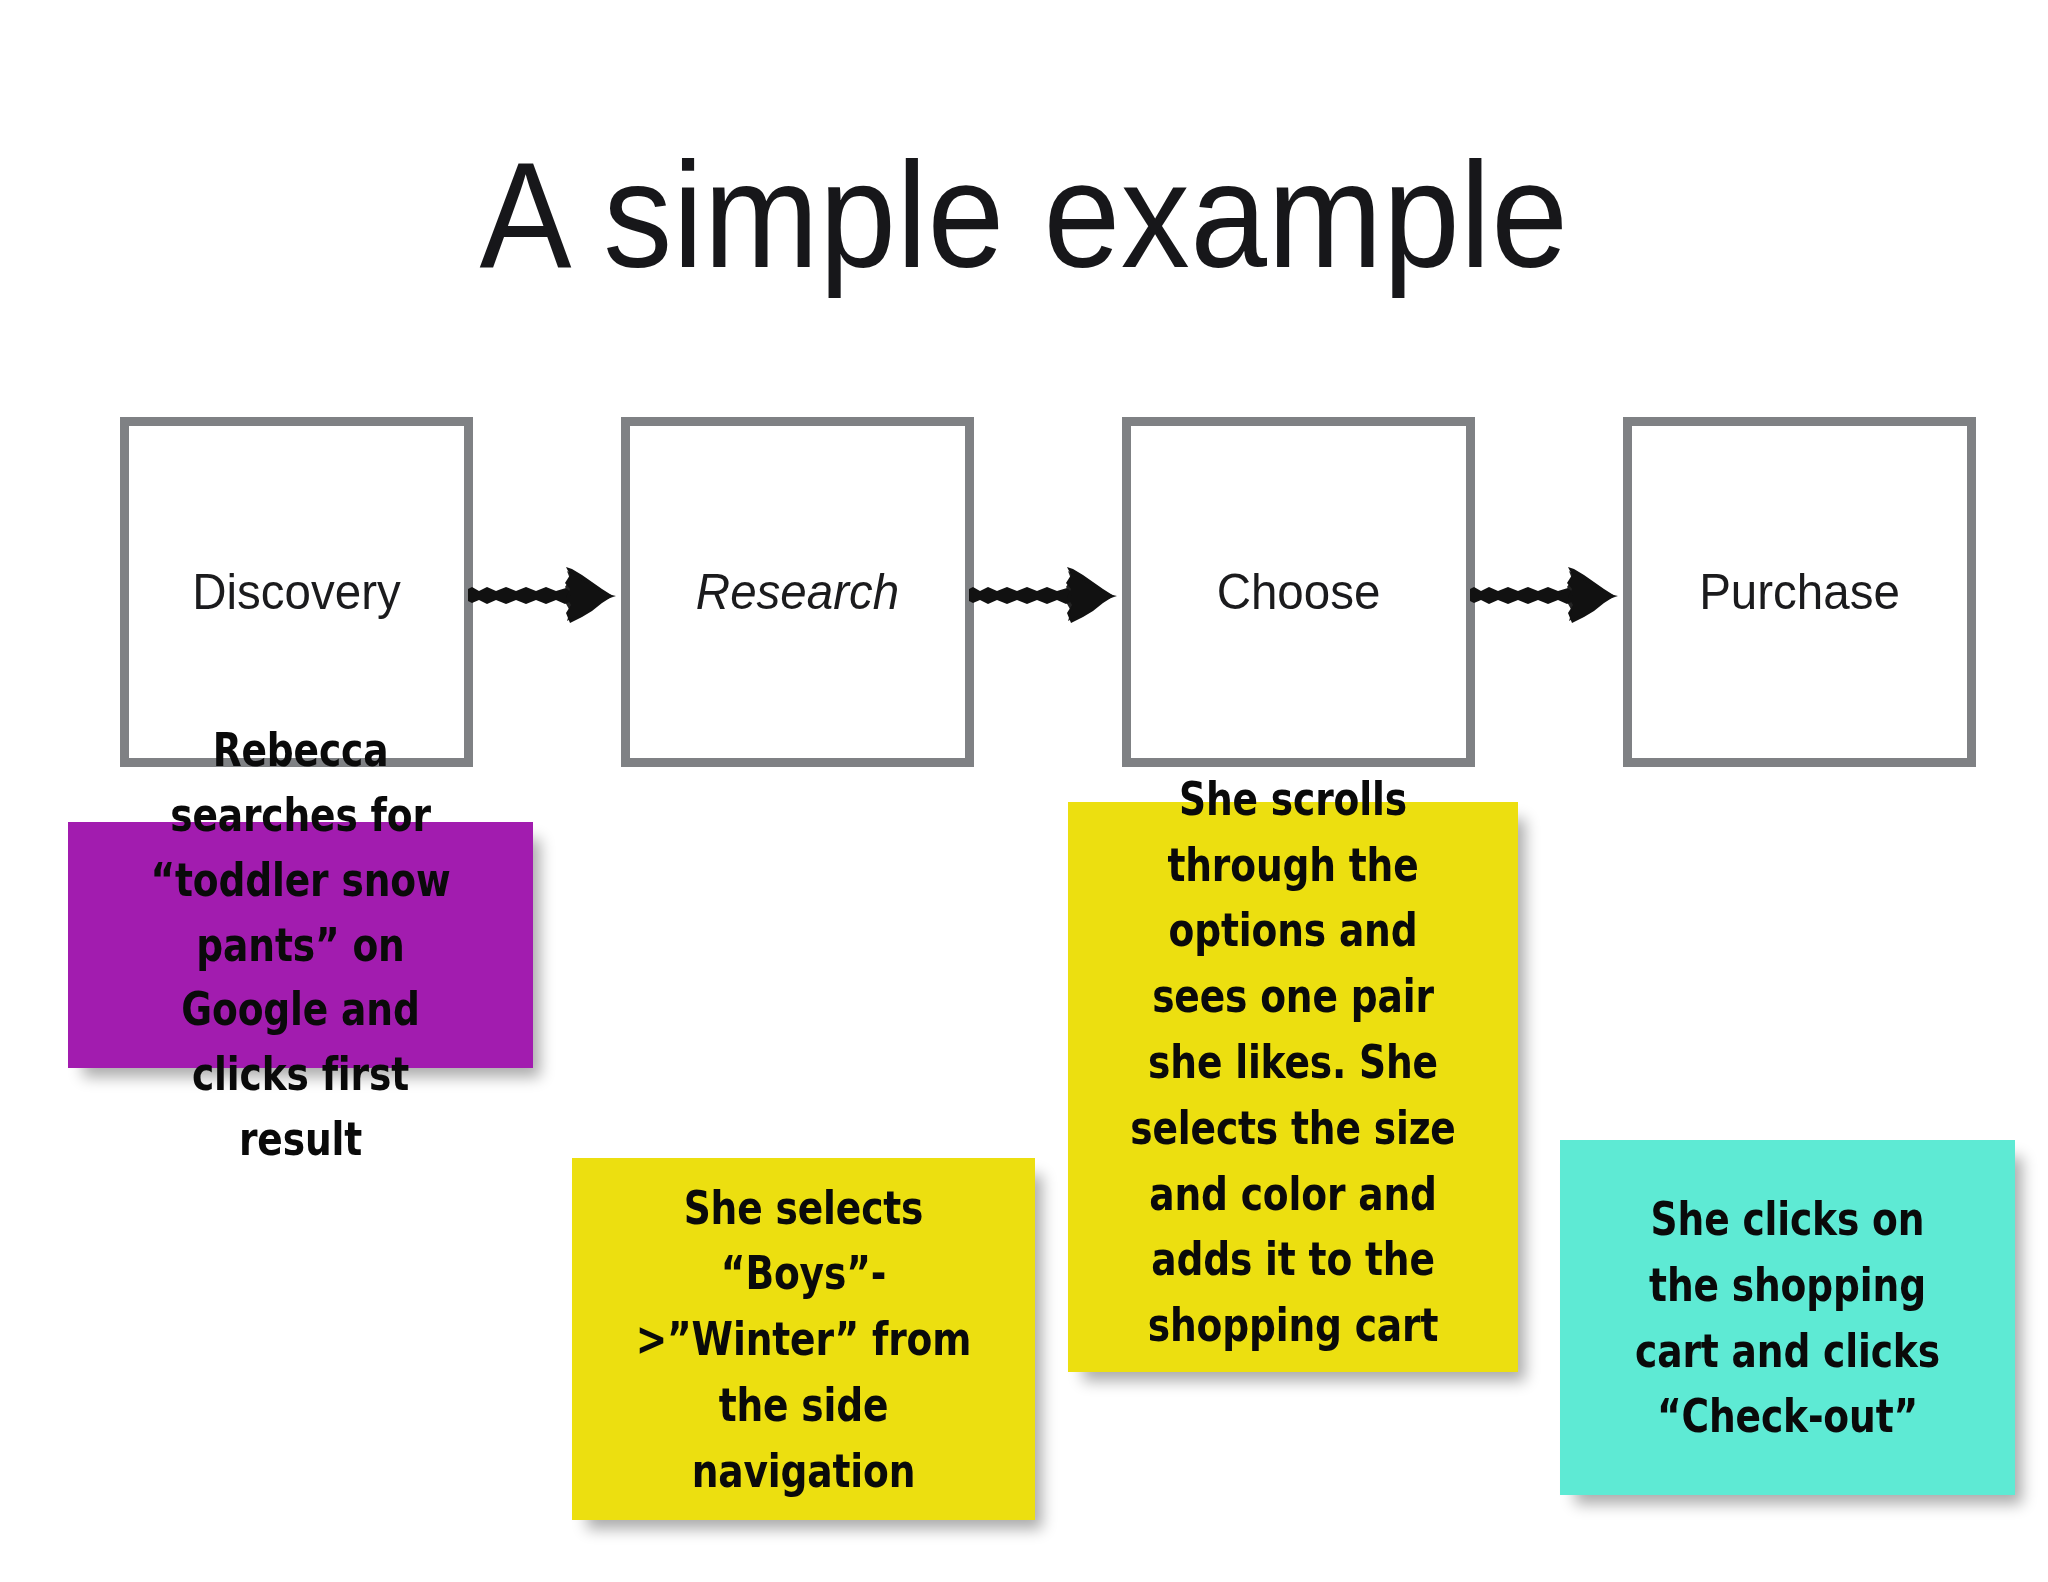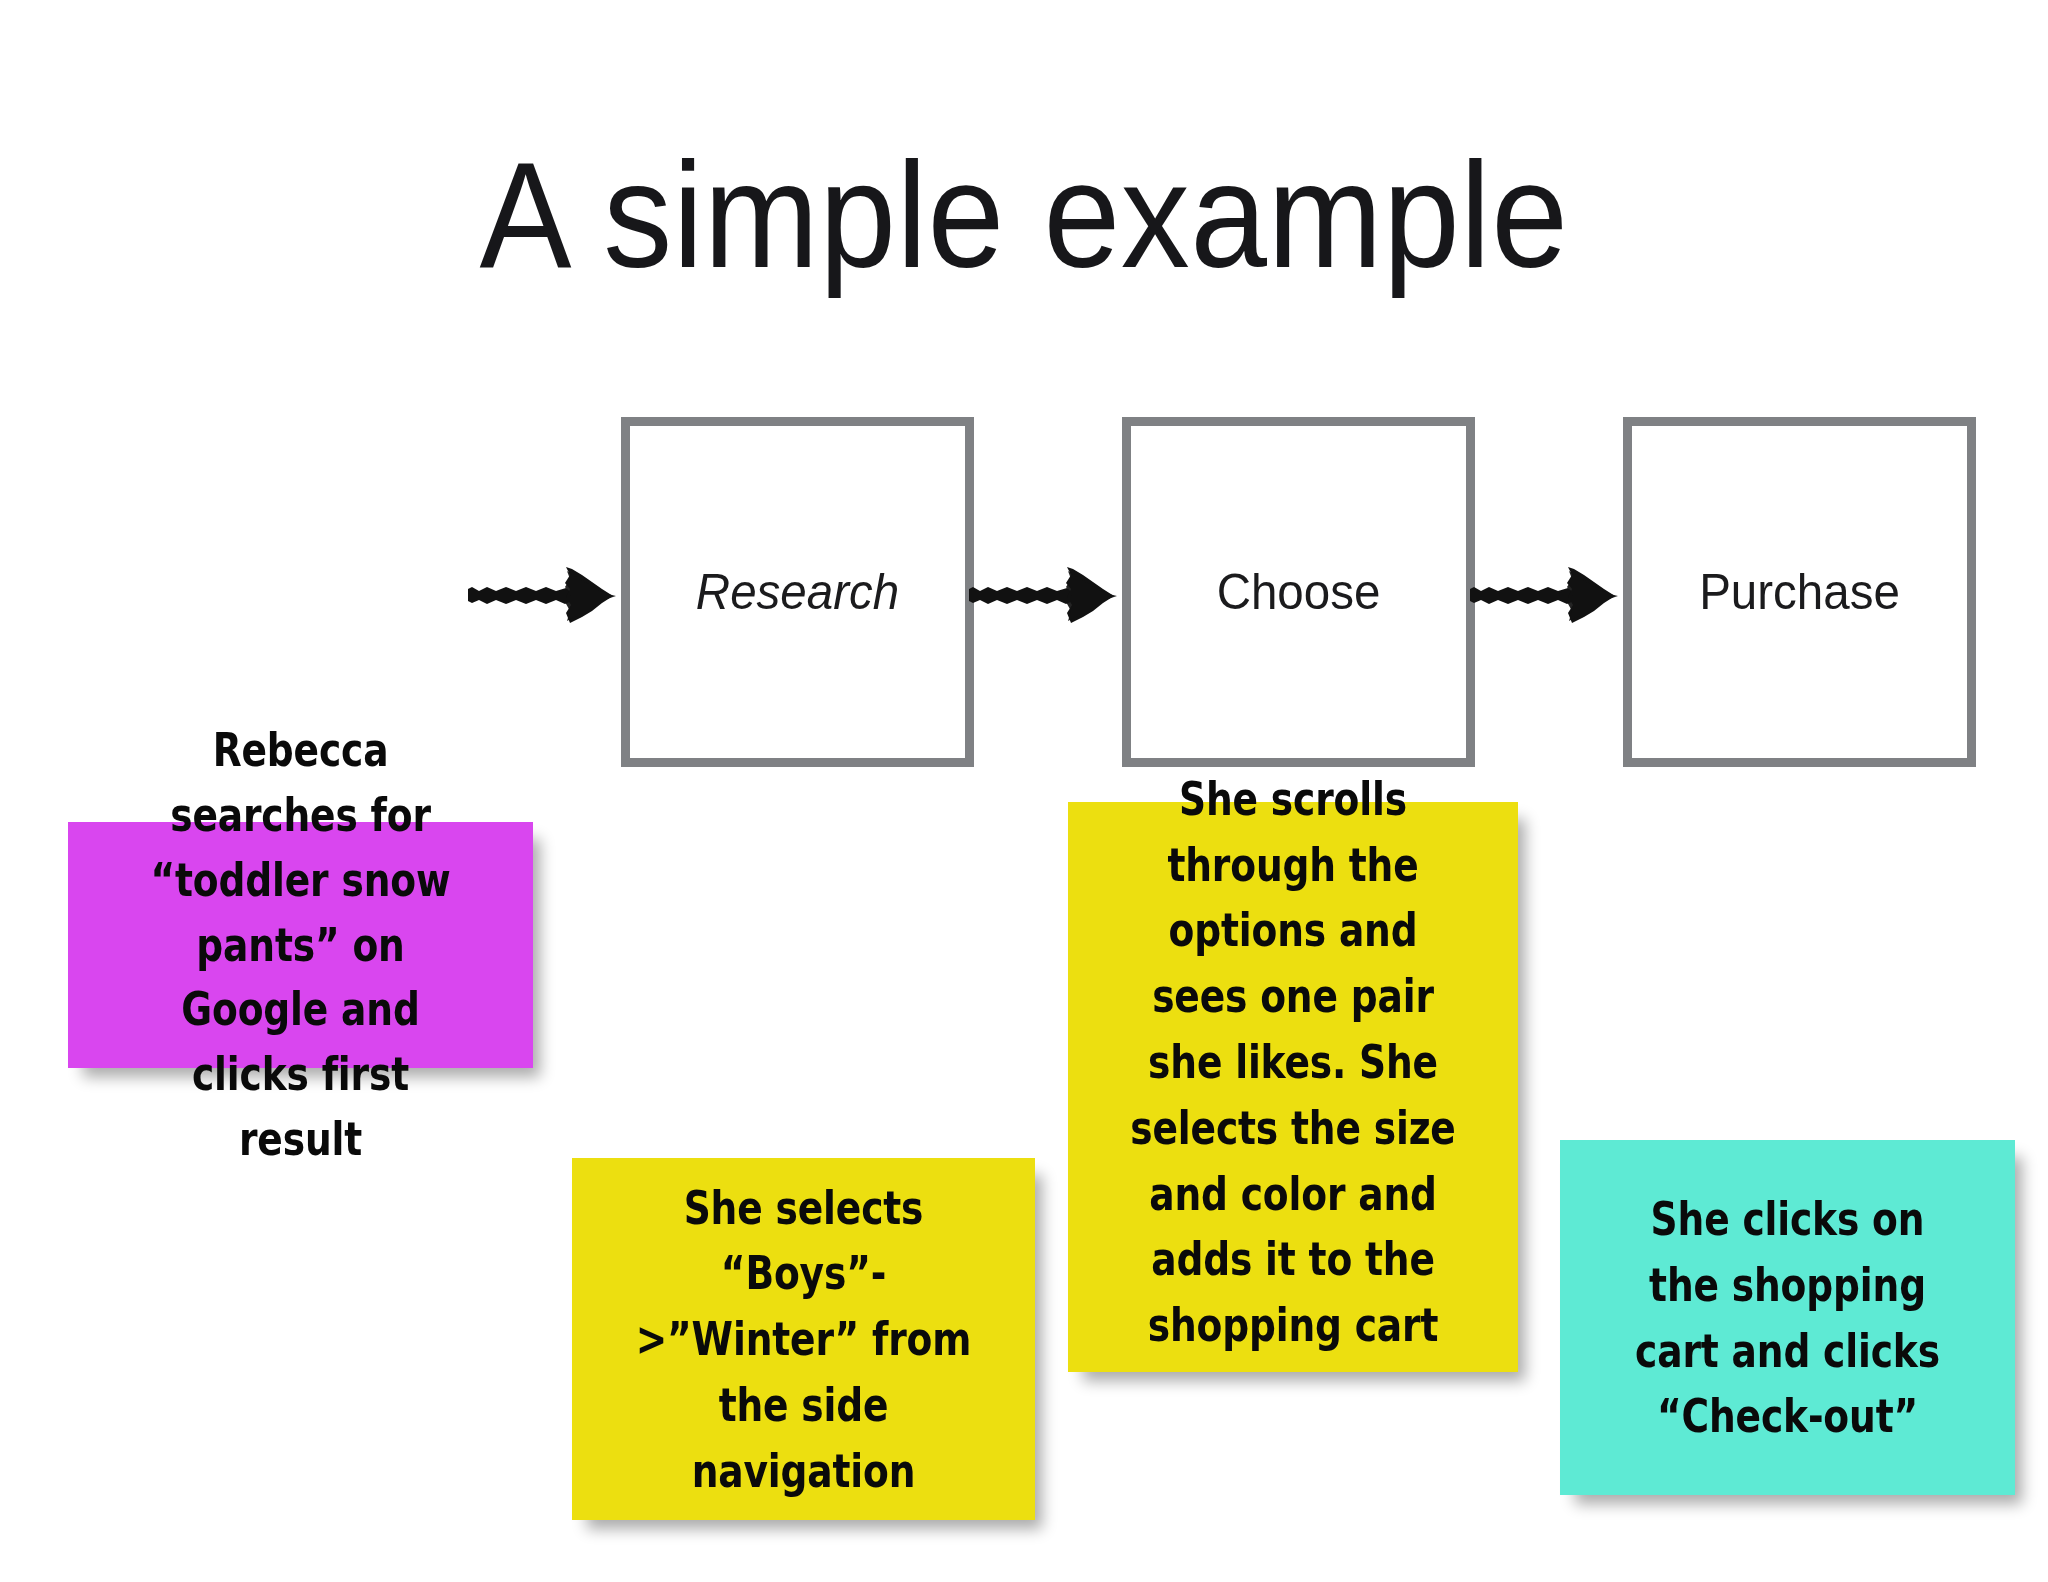--- a/index.html
+++ b/index.html
@@ -94,20 +94,23 @@
   .note-3 .sticky-text { font-size: 47px; line-height: 1.40; }
   .note-4 .sticky-text { font-size: 47px; line-height: 1.40; }
 </style>
 </head>
 <body>
 
 <div id="slide" style="background: rgb(255, 255, 255);">
 
   <div id="slide-title">A simple example</div>
 
+  <div class="stage-box" style="left: 120px; top: 417px; width: 353px; height: 350px; border-color: rgb(127, 129, 132);">
+    <div class="stage-label">Discovery</div>
+  </div>
 
   <div class="stage-box" style="left: 621px; top: 417px; width: 353px; height: 350px; border-color: rgb(127, 129, 132); font-style: italic;">
     <div class="stage-label">Research</div>
   </div>
 
   <div class="stage-box" style="left: 1122px; top: 417px; width: 353px; height: 350px; border-color: rgb(127, 129, 132);">
     <div class="stage-label">Choose</div>
   </div>
 
   <div class="stage-box" style="left: 1623px; top: 417px; width: 353px; height: 350px; border-color: rgb(127, 129, 132);">
@@ -137,21 +140,21 @@
   <div class="flow-arrow" style="left:1468px; top:545px; width:160px; height:100px;">
     <svg viewBox="0 0 160 100" preserveAspectRatio="none">
       <g fill="#111111">
         <path d="M2 44 L6 42 L13 46 L21 42 L30 46 L40 42 L50 46 L60 42 L70 46 L80 42 L90 46 L100 43 L106 48 L106 56 L99 59 L90 55 L80 59 L70 55 L60 59 L50 55 L40 59 L30 55 L21 59 L13 55 L6 58 L2 56 Z"></path>
         <path d="M100 22 L104 30 L99 38 L104 44 L100 52 L105 60 L100 68 L104 78 L116 72 L126 66 L136 58 L147 51 L136 44 L126 37 L116 30 L106 24 Z"></path>
         <path d="M101 26 L112 33 L124 40 L138 48 L150 51 L138 55 L124 62 L112 70 L101 76 L104 66 L99 57 L105 50 L99 42 L104 34 Z" opacity="0.92"></path>
       </g>
     </svg>
   </div>
 
-  <div class="sticky-note note-1" style="left: 68px; top: 822px; width: 465px; height: 246px; background: #d946ef;">
+  <div class="sticky-note note-1" style="left: 68px; top: 822px; width: 465px; height: 246px; background: #a21caf;">
     <div class="sticky-text">Rebecca searches for “toddler snow pants” on Google and clicks first result</div>
   </div>
 
   <div class="sticky-note note-2" style="left: 572px; top: 1158px; width: 463px; height: 362px; background: rgb(236, 223, 16);">
     <div class="sticky-text">She selects “Boys”-&gt;”Winter” from the side navigation</div>
   </div>
 
   <div class="sticky-note note-3" style="left: 1068px; top: 802px; width: 450px; height: 570px; background: rgb(236, 223, 16); align-items: flex-end;">
     <div class="sticky-text">She scrolls through the options and sees one pair she likes. She selects the size and color and adds it to the shopping cart</div>
   </div>

